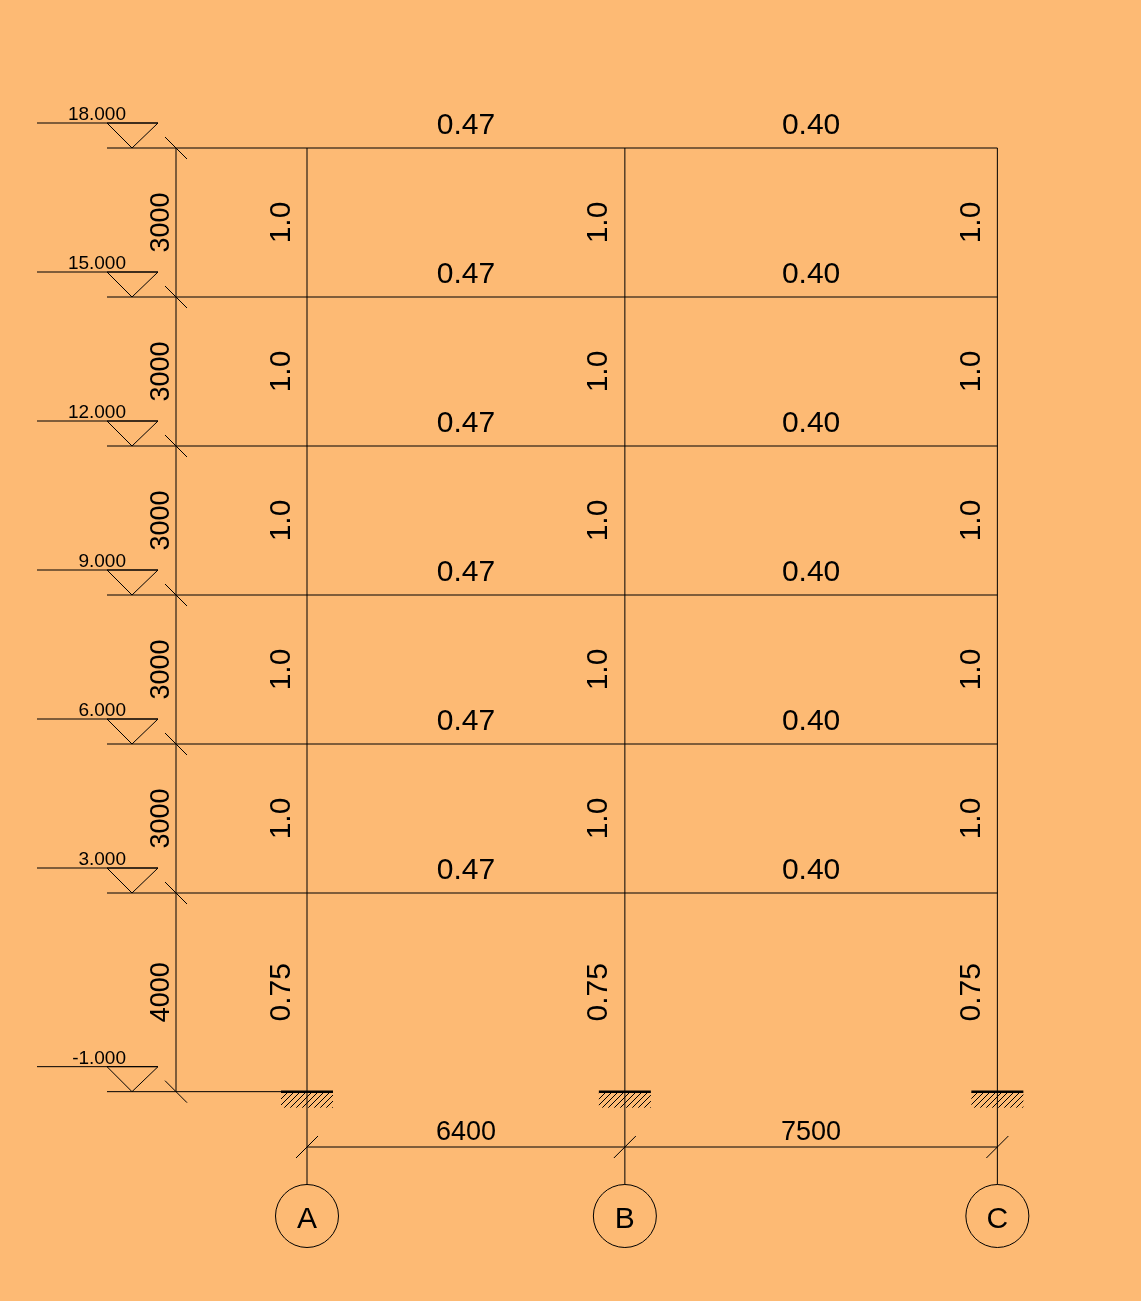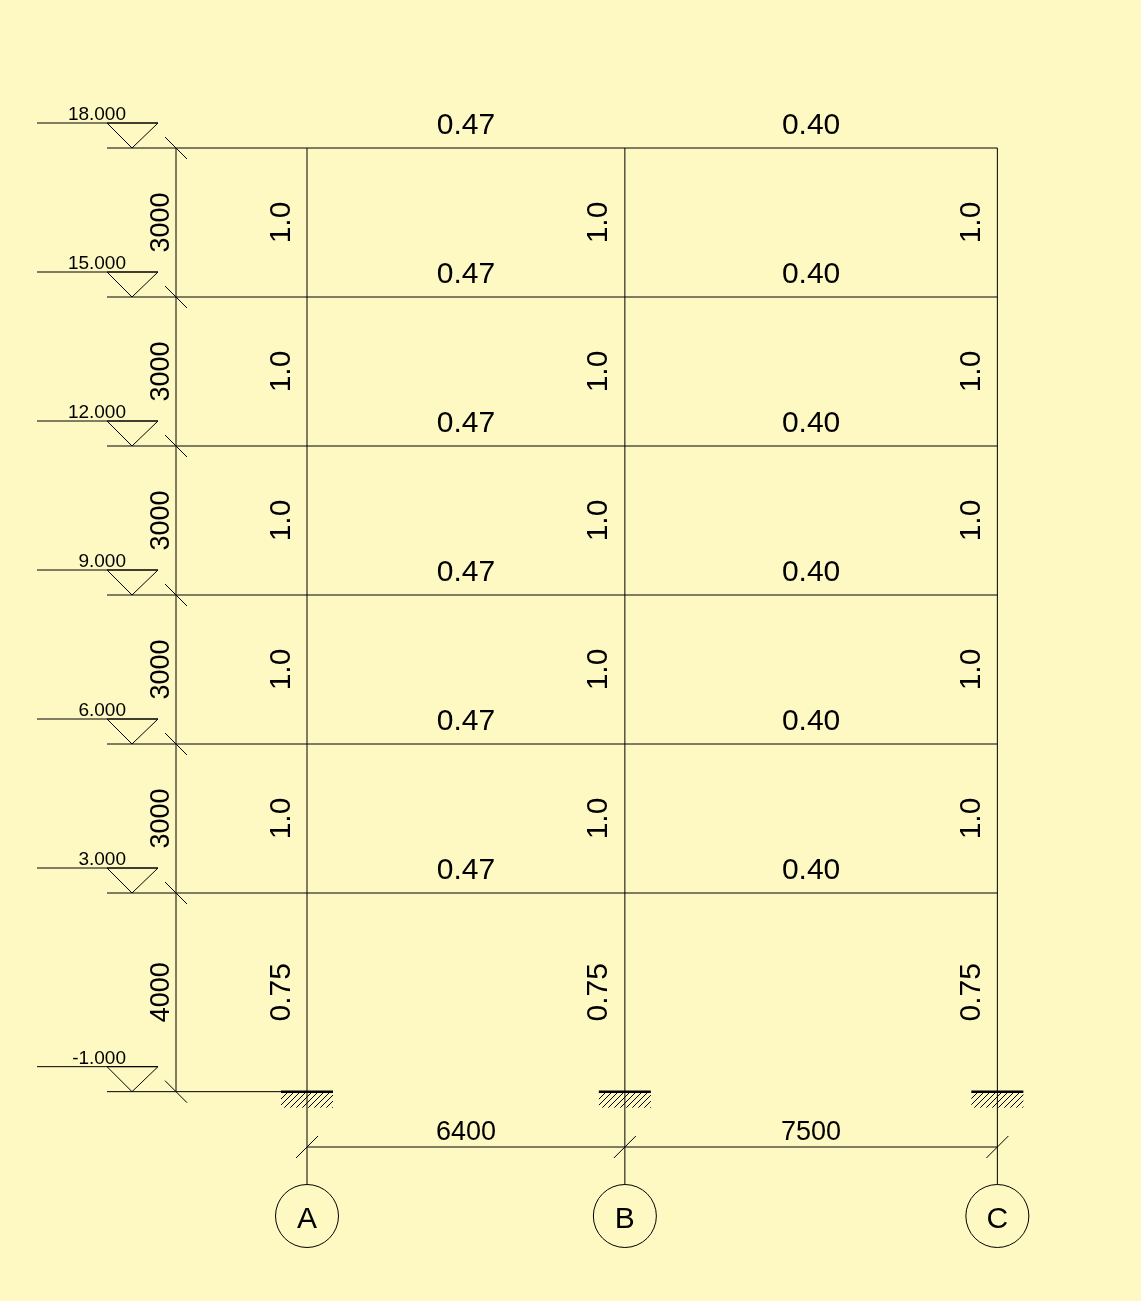--- a/index.html
+++ b/index.html
@@ -4,21 +4,21 @@
 <style>
   html, body {
     margin: 0;
     padding: 0;
     background: #ffffff;
   }
   #stage {
     position: relative;
     width: 1141px;
     height: 1301px;
-    background: #fef9c3;
+    background: #fdba74;
     overflow: hidden;
   }
   svg text {
     font-family: "Liberation Sans", "DejaVu Sans", sans-serif;
     fill: #000000;
   }
 </style>
 </head>
 <body>
 

